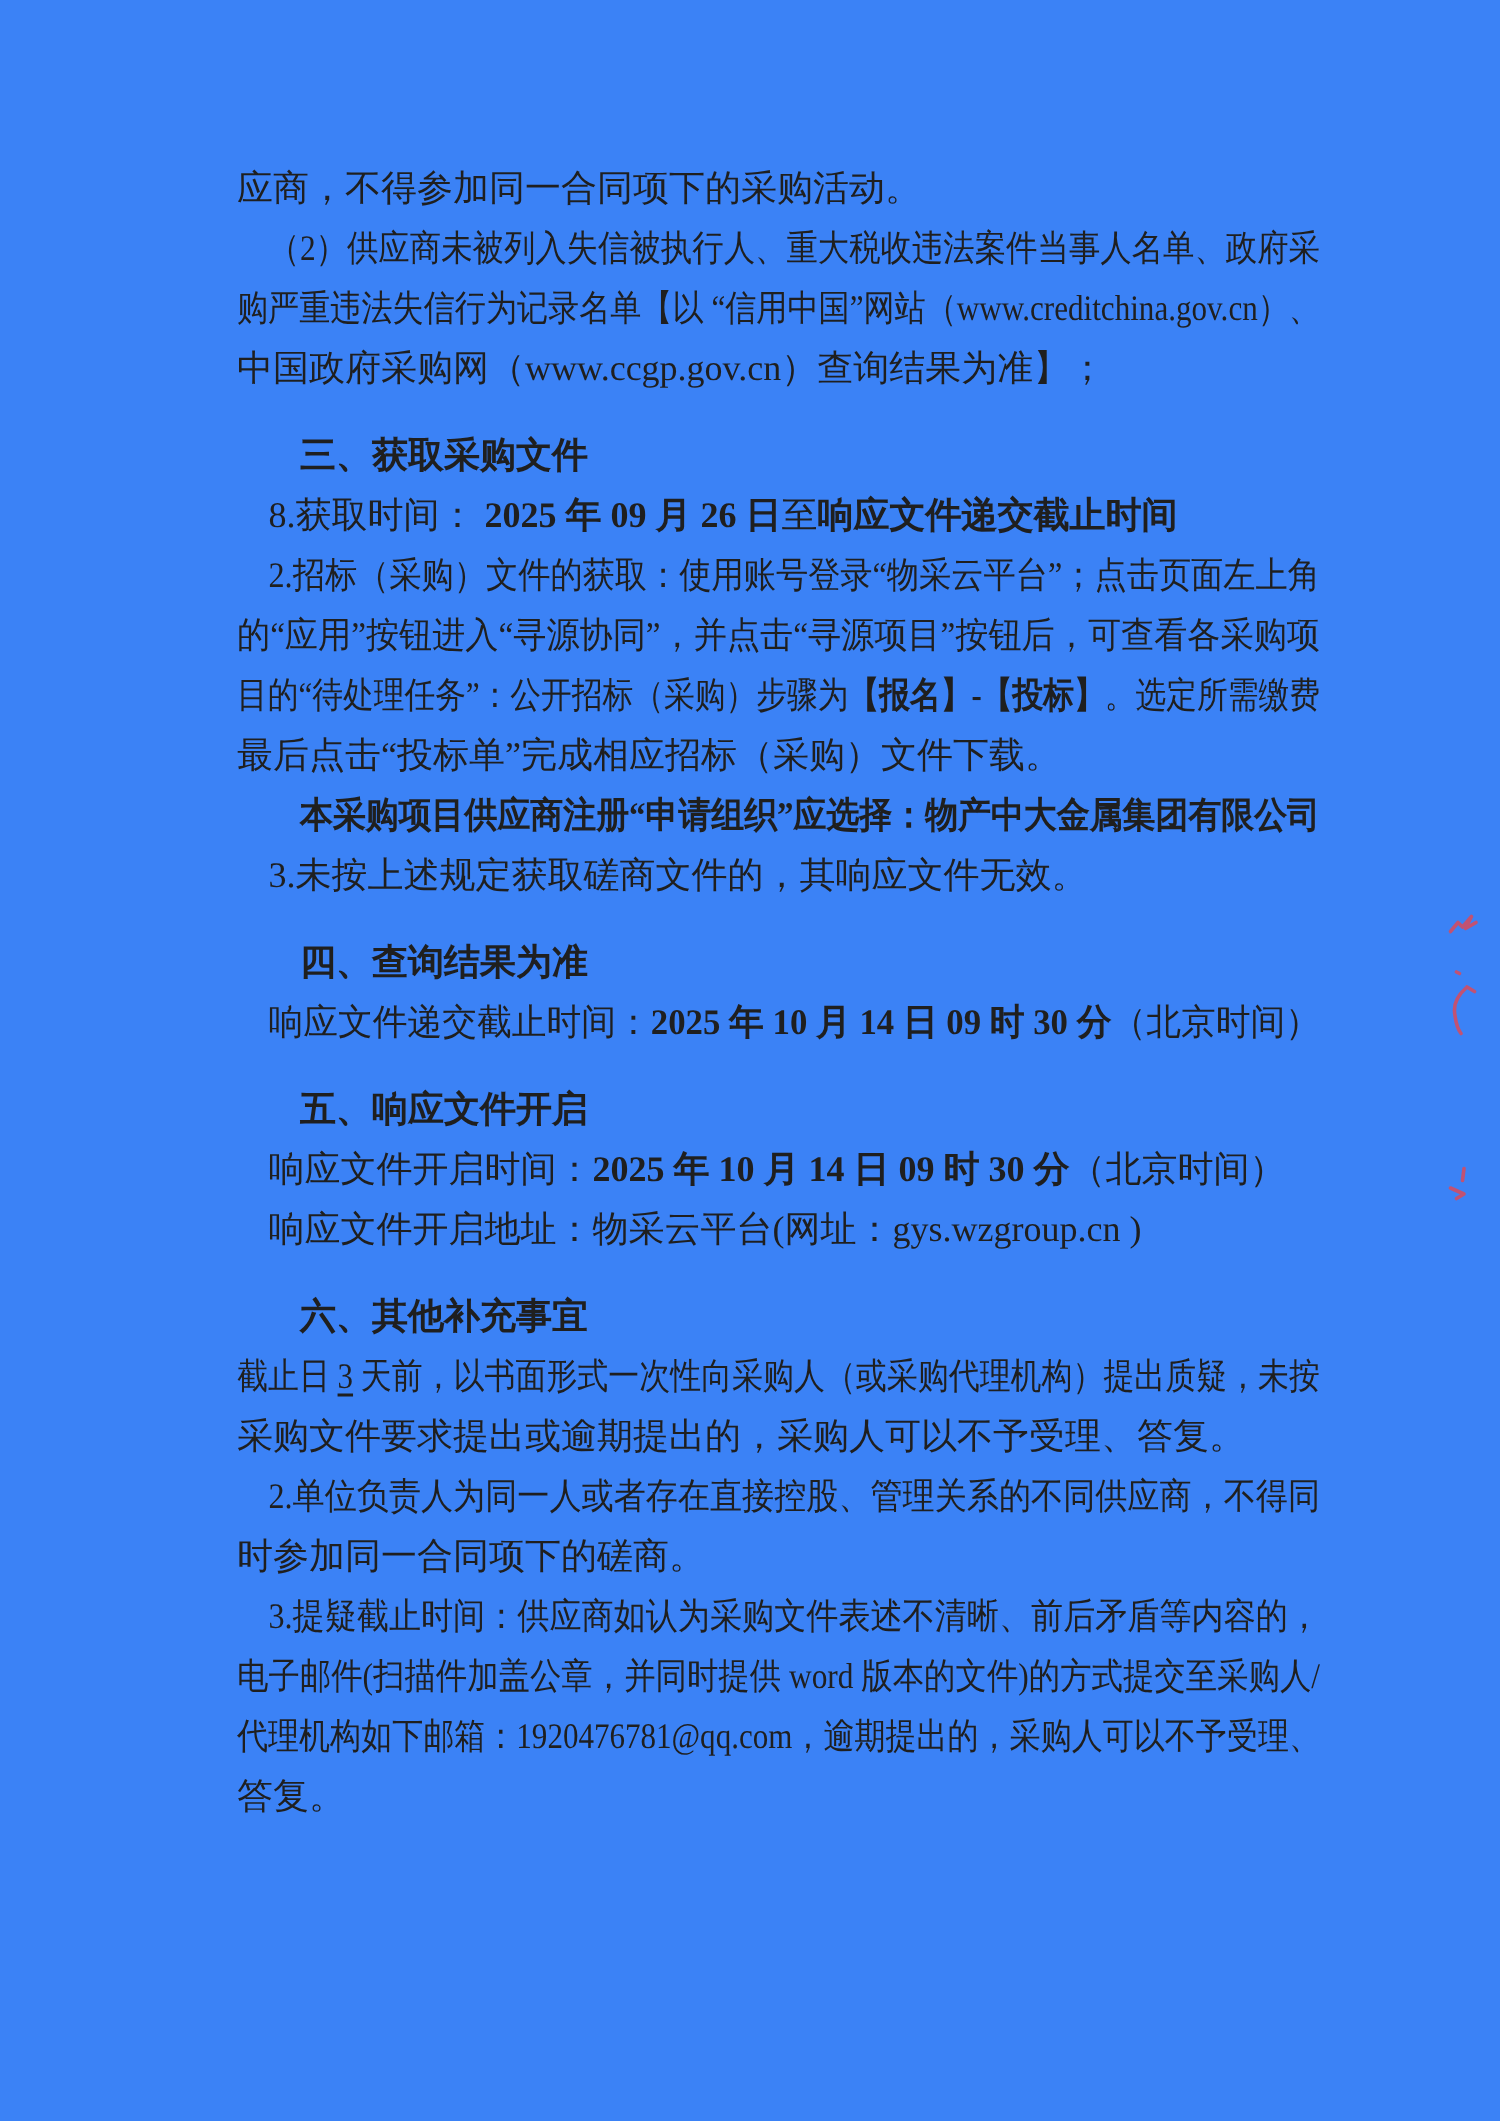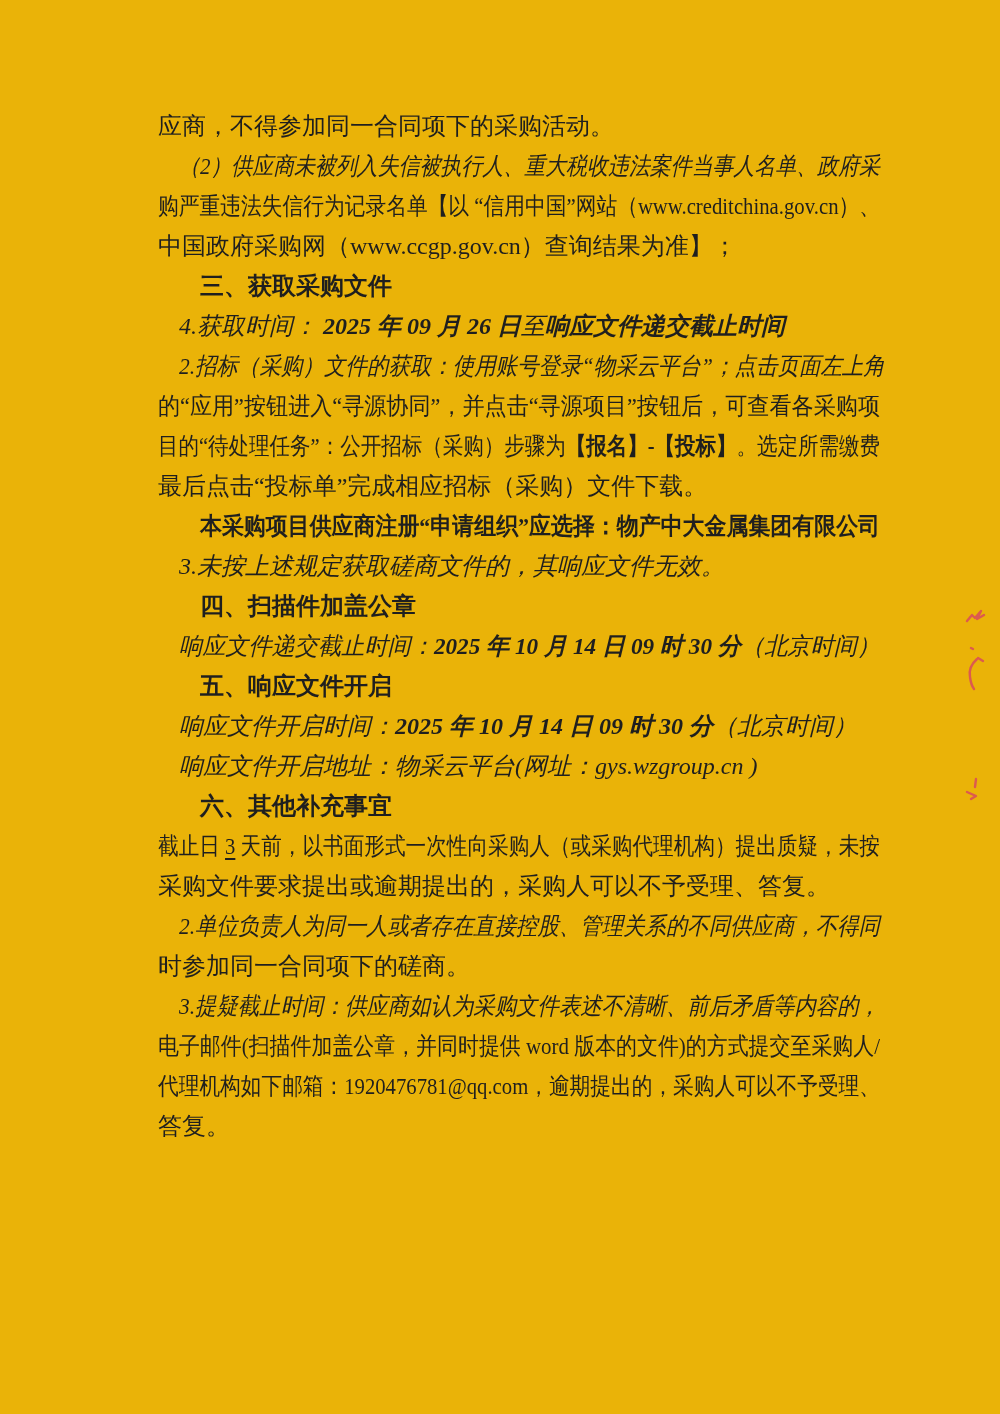--- a/index.html
+++ b/index.html
@@ -5,70 +5,70 @@
   html,body{margin:0;padding:0;}
   body{
     width:1000px;height:1414px;
     background:#ffffff;
     font-family:"Liberation Serif","DejaVu Serif",serif;
     color:#1f1f1f;
   }
   .page{
     position:relative;
     width:1000px;height:1414px;
-    background:#eab308;
+    background:#3b82f6;
     overflow:hidden;
   }
   .body-text{
     position:absolute;
     left:158px;top:106px;
     width:722px;
     font-size:24px;
   }
   .line{
     height:40px;
     line-height:40px;
     white-space:nowrap;
     overflow:visible;
   }
   .line .inner{
     display:inline-block;
     white-space:nowrap;
   }
-  .ind1{padding-left:21px;font-style:italic;}
+  .ind1{padding-left:21px;}
   .ind2{padding-left:42px;}
   .seg-b{font-weight:700;}
   .seg-m{font-weight:600;}
   .seg-u{text-decoration:underline;text-underline-offset:4px;}
-  .heading{font-weight:700;}
+  .heading{font-weight:700;margin-top:18px;}
   .red-ink{
     position:absolute;
     left:0;top:0;
     width:1000px;height:1414px;
     pointer-events:none;
   }
 </style>
 </head>
 <body>
 
 <main class="page">
   <div class="body-text" id="doc-body" style="color: rgb(31, 31, 31);">
       <div class="line ind0"><span class="inner"><span class="seg">应商，不得参加同一合同项下的采购活动。</span></span></div>
       <div class="line ind1"><span class="inner" style="transform-origin: left center; transform: scaleX(0.871891);"><span class="seg">（2）供应商未被列入失信被执行人、重大税收违法案件当事人名单、政府采</span></span></div>
       <div class="line ind0"><span class="inner" style="transform-origin: left center; transform: scaleX(0.864202);"><span class="seg">购严重违法失信行为记录名单【以 “信用中国”网站（www.creditchina.gov.cn）、</span></span></div>
       <div class="line ind0"><span class="inner"><span class="seg">中国政府采购网（www.ccgp.gov.cn）查询结果为准】；</span></span></div>
       <div class="line ind2 heading"><span class="inner"><span class="seg seg-b">三、获取采购文件</span></span></div>
-      <div class="line ind1"><span class="inner"><span class="seg">4.获取时间：  </span><span class="seg seg-b">2025 年 09 月 26 日</span><span class="seg">至</span><span class="seg seg-b">响应文件递交截止时间</span></span></div>
+      <div class="line ind1"><span class="inner"><span class="seg">8.获取时间：  </span><span class="seg seg-b">2025 年 09 月 26 日</span><span class="seg">至</span><span class="seg seg-b">响应文件递交截止时间</span></span></div>
       <div class="line ind1"><span class="inner" style="transform-origin: left center; transform: scaleX(0.894917);"><span class="seg">2.招标（采购）文件的获取：使用账号登录“物采云平台”；点击页面左上角</span></span></div>
       <div class="line ind0"><span class="inner" style="transform-origin: left center; transform: scaleX(0.92101);"><span class="seg">的“应用”按钮进入“寻源协同”，并点击“寻源项目”按钮后，可查看各采购项</span></span></div>
       <div class="line ind0"><span class="inner" style="transform-origin: left center; transform: scaleX(0.854122);"><span class="seg">目的“待处理任务”：公开招标（采购）步骤为</span><span class="seg seg-b">【报名】-【投标】</span><span class="seg">。选定所需缴费</span></span></div>
       <div class="line ind0"><span class="inner"><span class="seg">最后点击“投标单”完成相应招标（采购）文件下载。</span></span></div>
       <div class="line ind2"><span class="inner" style="transform-origin: left center; transform: scaleX(0.913978);"><span class="seg seg-m">本采购项目供应商注册“申请组织”应选择：物产中大金属集团有限公司</span></span></div>
       <div class="line ind1"><span class="inner"><span class="seg">3.未按上述规定获取磋商文件的，其响应文件无效。</span></span></div>
-      <div class="line ind2 heading"><span class="inner"><span class="seg seg-b">四、扫描件加盖公章</span></span></div>
+      <div class="line ind2 heading"><span class="inner"><span class="seg seg-b">四、查询结果为准</span></span></div>
       <div class="line ind1"><span class="inner" style="transform-origin: left center; transform: scaleX(0.965565);"><span class="seg">响应文件递交截止时间：</span><span class="seg seg-b">2025 年 10 月 14 日 09 时 30 分</span><span class="seg">（北京时间）</span></span></div>
       <div class="line ind2 heading"><span class="inner"><span class="seg seg-b">五、响应文件开启</span></span></div>
       <div class="line ind1"><span class="inner"><span class="seg">响应文件开启时间：</span><span class="seg seg-b">2025 年 10 月 14 日 09 时 30 分</span><span class="seg">（北京时间）</span></span></div>
       <div class="line ind1"><span class="inner"><span class="seg">响应文件开启地址：物采云平台(网址：gys.wzgroup.cn )</span></span></div>
       <div class="line ind2 heading"><span class="inner"><span class="seg seg-b">六、其他补充事宜</span></span></div>
       <div class="line ind0"><span class="inner" style="transform-origin: left center; transform: scaleX(0.859524);"><span class="seg">截止日 </span><span class="seg seg-u">3</span><span class="seg"> 天前，以书面形式一次性向采购人（或采购代理机构）提出质疑，未按</span></span></div>
       <div class="line ind0"><span class="inner"><span class="seg">采购文件要求提出或逾期提出的，采购人可以不予受理、答复。</span></span></div>
       <div class="line ind1"><span class="inner" style="transform-origin: left center; transform: scaleX(0.891858);"><span class="seg">2.单位负责人为同一人或者存在直接控股、管理关系的不同供应商，不得同</span></span></div>
       <div class="line ind0"><span class="inner"><span class="seg">时参加同一合同项下的磋商。</span></span></div>
       <div class="line ind1"><span class="inner" style="transform-origin: left center; transform: scaleX(0.891858);"><span class="seg">3.提疑截止时间：供应商如认为采购文件表述不清晰、前后矛盾等内容的，</span></span></div>

